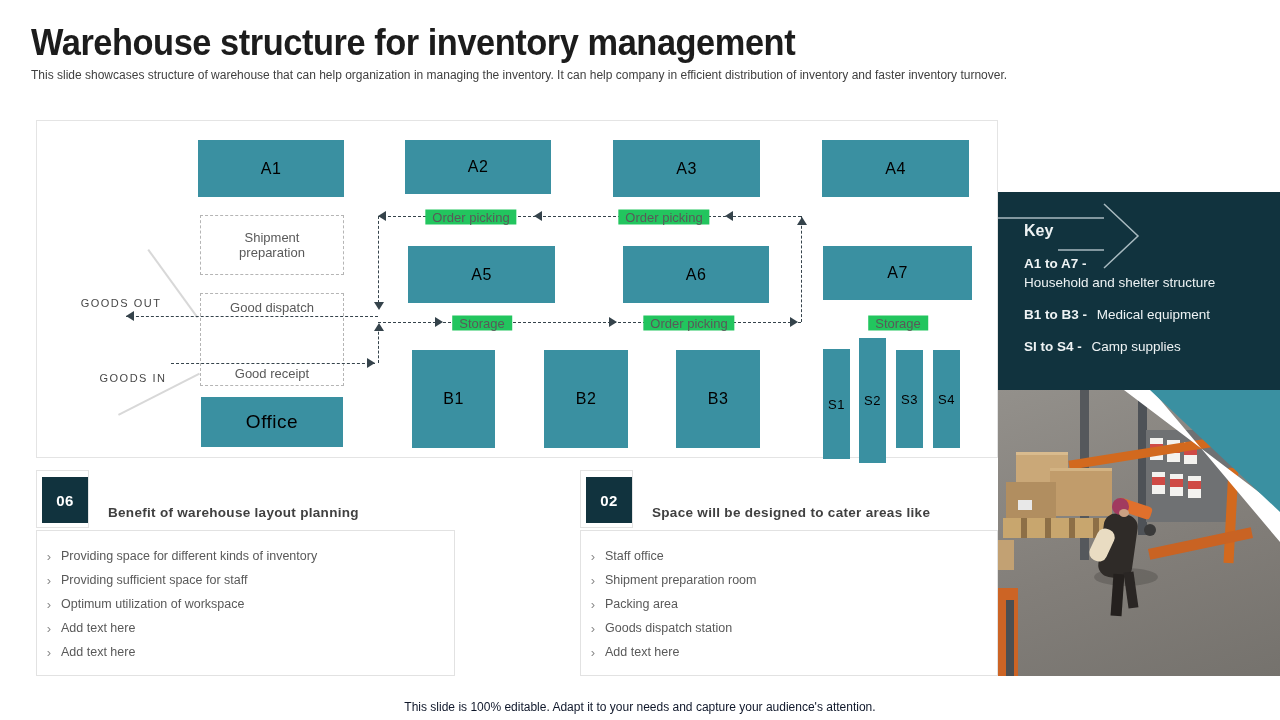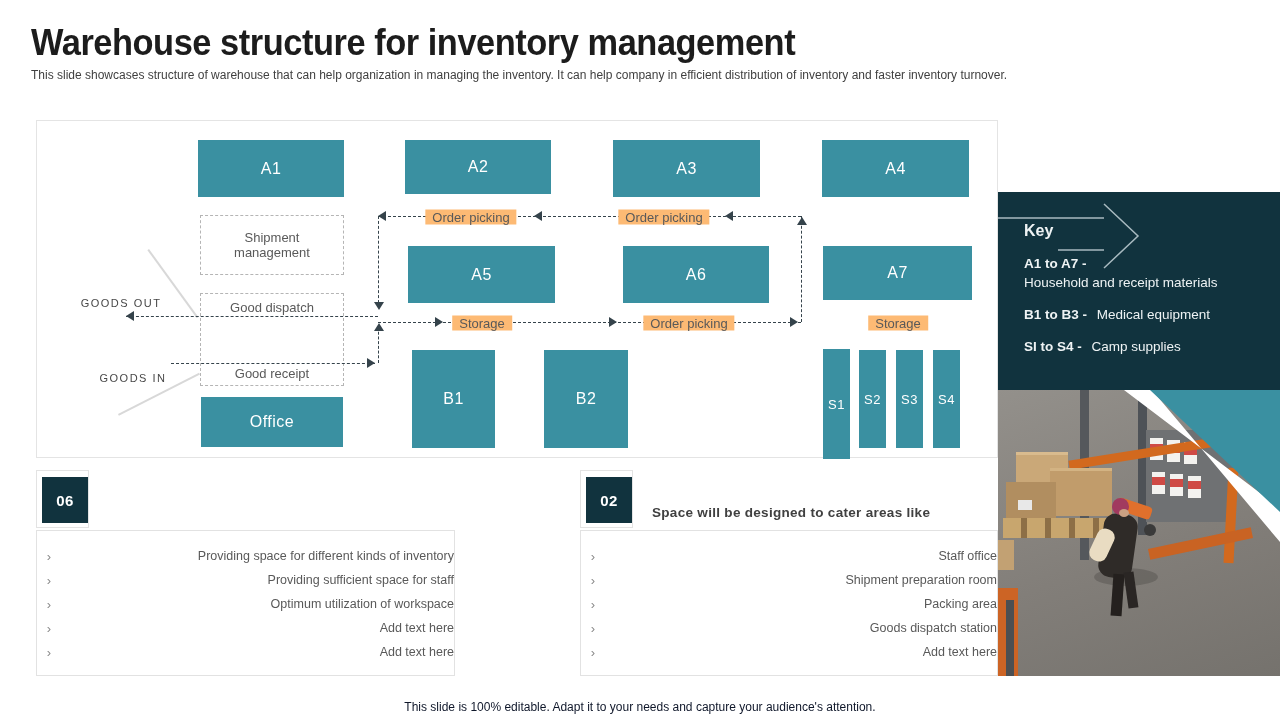--- a/index.html
+++ b/index.html
@@ -9,35 +9,35 @@
 
   
   .title { position:absolute; left:31px; top:22px; font-size:37px; font-weight:bold; color:#1c1c1c;
            letter-spacing:-0.5px; transform:scaleX(0.93); transform-origin:left top; white-space:nowrap; }
   .subtitle { position:absolute; left:31px; top:68px; font-size:12px; color:#3f3f3f; white-space:nowrap; }
 
   
   .diagram { position:absolute; left:36px; top:120px; width:962px; height:338px;
              border:1px solid #e4e4e4; background:#fff; }
 
-  .tbox { position:absolute; background:#3a90a1; color:#ffffff; display:flex; align-items:center;
+  .tbox { position:absolute; background:#3a90a1; color:#000000; display:flex; align-items:center;
           justify-content:center; font-size:16px; letter-spacing:0.5px; }
   .tbox.small { font-size:13px; }
   .room { position:absolute; border:1px dashed #b5b5b5; color:#595959; font-size:13px;
           display:flex; align-items:center; justify-content:center; text-align:center; background:transparent; }
 
   .hline { position:absolute; border-top:1.4px dashed #35434b; }
   .vline { position:absolute; border-left:1.4px dashed #35434b; }
   .ah { position:absolute; width:0; height:0; }
   .ah.l { border:5px solid transparent; border-left:0; border-right:8px solid #35434b; }
   .ah.r { border:5px solid transparent; border-right:0; border-left:8px solid #35434b; }
   .ah.u { border:5px solid transparent; border-top:0; border-bottom:8px solid #35434b; }
   .ah.d { border:5px solid transparent; border-bottom:0; border-top:8px solid #35434b; }
 
-  .flowlbl { position:absolute; transform:translate(-50%,-50%); background:#fdba74; padding:0 7px;
+  .flowlbl { position:absolute; transform:translate(-50%,-50%); background:#22c55e; padding:0 7px;
              font-size:13px; color:#595959; white-space:nowrap; }
   .gline { position:absolute; transform:translate(-50%,-50%); font-size:11px; letter-spacing:1.5px;
            color:#474747; white-space:nowrap; background:#fff; padding:0 3px; }
   .diagdec { position:absolute; height:1.5px; background:#d8d8d8; transform-origin:0 0; }
 
   
   .keypanel { position:absolute; left:998px; top:192px; width:282px; height:198px; background:#11333e; color:#eef3f4; }
   .key-title { position:absolute; left:26px; top:30px; font-size:16px; font-weight:bold; }
   .key-arrow { position:absolute; left:0; top:0; }
   .key-entries { position:absolute; left:26px; top:62px; width:246px; font-size:13.5px; line-height:19px; }
@@ -54,21 +54,21 @@
 
   
   .badge-outline { position:absolute; width:53px; height:58px; border:1px solid #e3e3e3; background:#fff; }
   .badge { position:absolute; width:46px; height:46px; background:#11333e; color:#fff; font-size:15px;
            font-weight:bold; display:flex; align-items:center; justify-content:center; letter-spacing:0.5px; }
   .sec-heading { position:absolute; font-size:13.5px; font-weight:bold; color:#404040; letter-spacing:0.3px; }
   .listbox { position:absolute; border:1px solid #e2e2e2; background:#fff; padding:13px 0 0 0; }
   .listbox ul { list-style:none; }
   .listbox li { display:flex; height:24px; align-items:center; font-size:12.5px; color:#595959; }
   .listbox .mark { width:24px; text-align:center; color:#8a8a8a; font-size:13px; flex:none; }
-  .listbox .btxt { flex:1;text-align:right; }
+  .listbox .btxt { flex:1; }
 
   .footer { position:absolute; left:0; top:700px; width:1280px; text-align:center; font-size:12px; color:#0f172a; }
 </style>
 </head>
 <body>
 
 <div class="slide">
 
   <div class="title">Warehouse structure for inventory management</div>
   <div class="subtitle">This slide showcases structure of warehouse that can help organization in managing the inventory.  It can help company in efficient distribution of inventory and faster inventory turnover.</div>
@@ -77,27 +77,28 @@
 
     <div class="tbox" style="left:161px;top:19px;width:146px;height:57px">A1</div>
     <div class="tbox" style="left:368px;top:19px;width:146px;height:54px">A2</div>
     <div class="tbox" style="left:576px;top:19px;width:147px;height:57px">A3</div>
     <div class="tbox" style="left:785px;top:19px;width:147px;height:57px">A4</div>
     <div class="tbox" style="left:371px;top:125px;width:147px;height:57px">A5</div>
     <div class="tbox" style="left:586px;top:125px;width:146px;height:57px">A6</div>
     <div class="tbox" style="left:786px;top:125px;width:149px;height:54px">A7</div>
     <div class="tbox" style="left:375px;top:229px;width:83px;height:98px">B1</div>
     <div class="tbox" style="left:507px;top:229px;width:84px;height:98px">B2</div>
+    <div class="tbox" style="left:639px;top:229px;width:84px;height:98px">B3</div>
     <div class="tbox small" style="left:786px;top:228px;width:27px;height:110px">S1</div>
-    <div class="tbox small" style="left:822px;top:229px;width:27px;height:98px">S2</div>
+    <div class="tbox small" style="left:822px;top:217px;width:27px;height:125px">S2</div>
     <div class="tbox small" style="left:859px;top:229px;width:27px;height:98px">S3</div>
     <div class="tbox small" style="left:896px;top:229px;width:27px;height:98px">S4</div>
-    <div class="tbox" style="left:164px;top:276px;width:142px;height:50px;font-size:16px">Office</div>
-
-    <div class="room" style="left:163px;top:94px;width:144px;height:60px;padding:0 20px">Shipment management</div>
+    <div class="tbox" style="left:164px;top:276px;width:142px;height:50px;font-size:19px">Office</div>
+
+    <div class="room" style="left:163px;top:94px;width:144px;height:60px;padding:0 20px">Shipment preparation</div>
     <div class="room" style="left:163px;top:172px;width:144px;height:93px">
       <span style="position:absolute;top:6px;left:0;right:0">Good dispatch</span>
       <span style="position:absolute;bottom:4px;left:0;right:0">Good receipt</span>
     </div>
 
     <div class="diagdec" style="left:112px;top:128px;width:84px;transform:rotate(54deg)"></div>
     <div class="diagdec" style="left:81px;top:293px;width:91px;transform:rotate(-27deg)"></div>
 
     <div class="hline" style="left:341px;top:95px;width:423px"></div>
     <div class="vline" style="left:764px;top:95px;height:106px"></div>
@@ -131,21 +132,21 @@
   <div class="keypanel">
     <svg class="key-arrow" width="150" height="80" viewBox="0 0 150 80">
       <line x1="0" y1="26" x2="106" y2="26" stroke="#a8bac0" stroke-width="1.5"></line>
       <polyline points="106,12 140,44 106,76" fill="none" stroke="#a8bac0" stroke-width="1.5"></polyline>
       <line x1="60" y1="58" x2="106" y2="58" stroke="#a8bac0" stroke-width="1.5"></line>
     </svg>
     <div class="key-title">Key</div>
     <div class="key-entries">
       <div class="key-entry block">
         <b>A1 to A7 -</b>
-        <span class="desc">Household and receipt materials</span>
+        <span class="desc">Household and shelter structure</span>
       </div>
       <div class="key-entry">
         <b>B1 to B3 -</b>
         <span class="desc">Medical equipment</span>
       </div>
       <div class="key-entry">
         <b>SI to S4 -</b>
         <span class="desc">Camp supplies</span>
       </div>
     </div>
@@ -181,20 +182,21 @@
     <div class="ph" style="left:128px;top:182px;width:10px;height:36px;background:#2a2624;transform:rotate(-8deg)"></div>
     <div class="ph" style="left:0;top:150px;width:16px;height:30px;background:#c2a173"></div>
     <div class="ph" style="left:0;top:198px;width:20px;height:88px;background:#cc6425"></div>
     <div class="ph" style="left:8px;top:210px;width:8px;height:76px;background:#4c4f52"></div>
     <div class="ph" style="left:0;top:0;width:282px;height:160px;background:#ffffff;clip-path:polygon(126px 0, 154px 0, 282px 152px, 282px 118px)"></div>
     <div class="ph" style="left:0;top:0;width:282px;height:160px;background:#3a90a1;clip-path:polygon(152px 0, 282px 0, 282px 122px)"></div>
   </div>
 
   <div class="badge-outline" style="left:36px;top:470px"></div>
   <div class="badge" style="left:42px;top:477px">06</div>
+  <div class="sec-heading" style="left:108px;top:505px">Benefit of warehouse layout planning</div>
   <div class="listbox" style="left:36px;top:530px;width:419px;height:146px">
     <ul>
       <li>
           <span class="mark">›</span>
           <span class="btxt">Providing space for different kinds of inventory</span>
         </li>
       <li>
           <span class="mark">›</span>
           <span class="btxt">Providing sufficient space for staff</span>
         </li>

